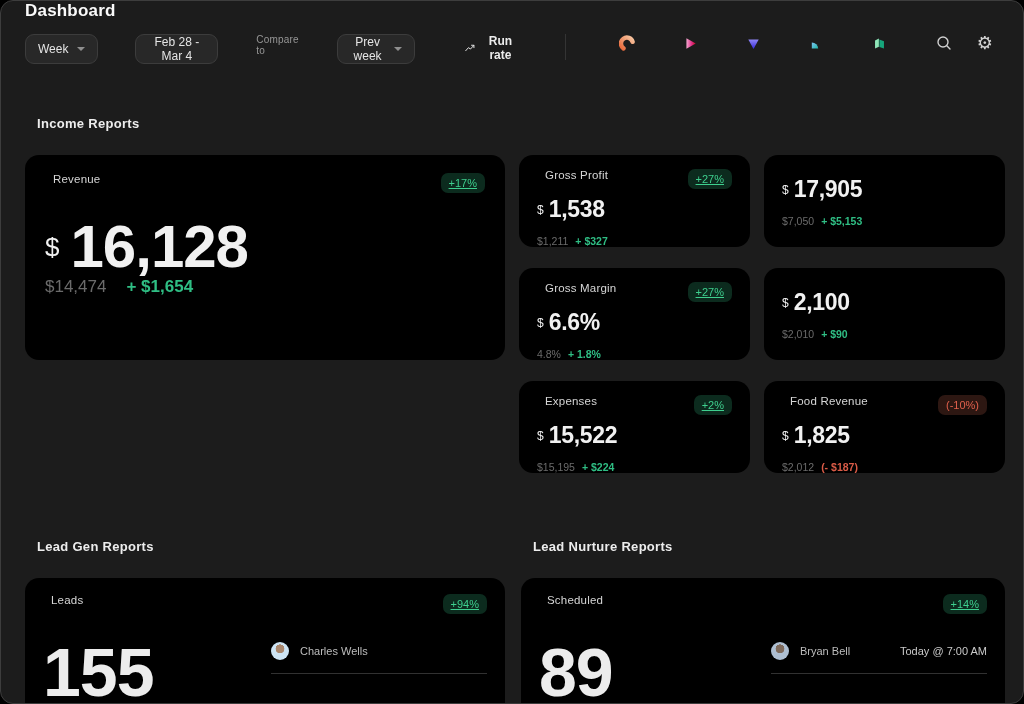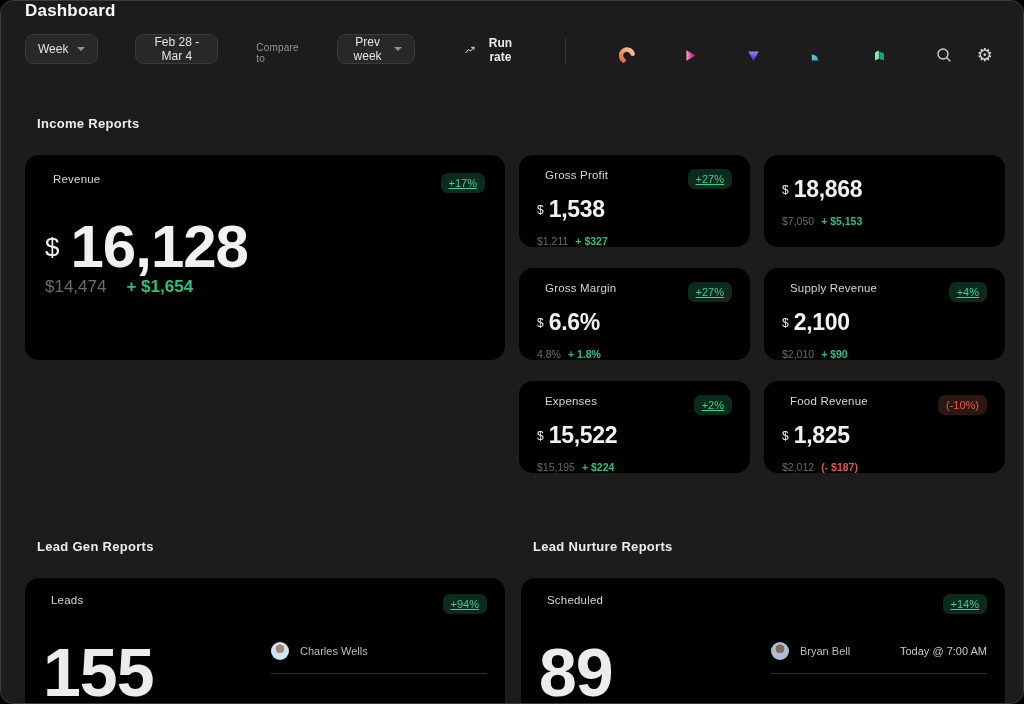--- a/index.html
+++ b/index.html
@@ -4,21 +4,21 @@
 <style>
   * { margin:0; padding:0; box-sizing:border-box; }
   html,body { background:#000; font-family:"Liberation Sans", sans-serif; }
   .window{
     position:relative; width:1024px; height:704px; overflow:hidden;
     background:#1c1c1c; border:1px solid #3d3d3d; border-radius:13px;
   }
   
   header{ padding:0 24px 0 24px; }
   .page-title{ font-size:17px; font-weight:700; color:#fafafa; letter-spacing:.2px; }
-  .toolbar{ margin-top:13px; display:flex; align-items:flex-end;gap:24px; }
+  .toolbar{ margin-top:13px; display:flex; align-items:flex-start;gap:24px; }
   .tbtn{
     background:#282828; border:1px solid #3c3c3c; border-radius:9px;
     height:30px; padding:0 12px; color:#e5e5e5; font-size:12px; font-weight:500;
     display:inline-flex; align-items:center; gap:9px; cursor:pointer;
     font-family:"Liberation Sans", sans-serif;
   }
   .tbtn + .tbtn{ margin-left:13px; }
   .chev{ width:0; height:0; border-left:4px solid transparent; border-right:4px solid transparent; border-top:4.5px solid #8f8f8f; }
   .compare-label{ font-size:10px; color:#969696; margin:0 14px; letter-spacing:.2px; }
   .runrate{ background:none; border:none; display:inline-flex; align-items:center; gap:8px;
@@ -209,21 +209,21 @@
       </div>
       <div class="sub-row">
         <span class="prev">$1,211</span>
         <span class="delta up">+ $327</span>
       </div>
     </div>
 
     <div class="card small-card c3">
       <div class="value-row">
         <span class="currency">$</span>
-        <span class="value">18,868</span>
+        <span class="value">17,905</span>
       </div>
       <div class="sub-row">
         <span class="prev">$7,050</span>
         <span class="delta up">+ $5,153</span>
       </div>
     </div>
 
     <div class="card small-card c2">
       <div class="card-head">
         <span class="card-label">Gross Margin</span>
@@ -235,26 +235,20 @@
         <span class="currency">$</span>
         <span class="value">6.6%</span>
       </div>
       <div class="sub-row">
         <span class="prev">4.8%</span>
         <span class="delta up">+ 1.8%</span>
       </div>
     </div>
 
     <div class="card small-card c3">
-      <div class="card-head">
-        <span class="card-label">Supply Revenue</span>
-        <span class="badge up">
-            <span>+4%</span>
-          </span>
-      </div>
       <div class="value-row">
         <span class="currency">$</span>
         <span class="value">2,100</span>
       </div>
       <div class="sub-row">
         <span class="prev">$2,010</span>
         <span class="delta up">+ $90</span>
       </div>
     </div>
 

